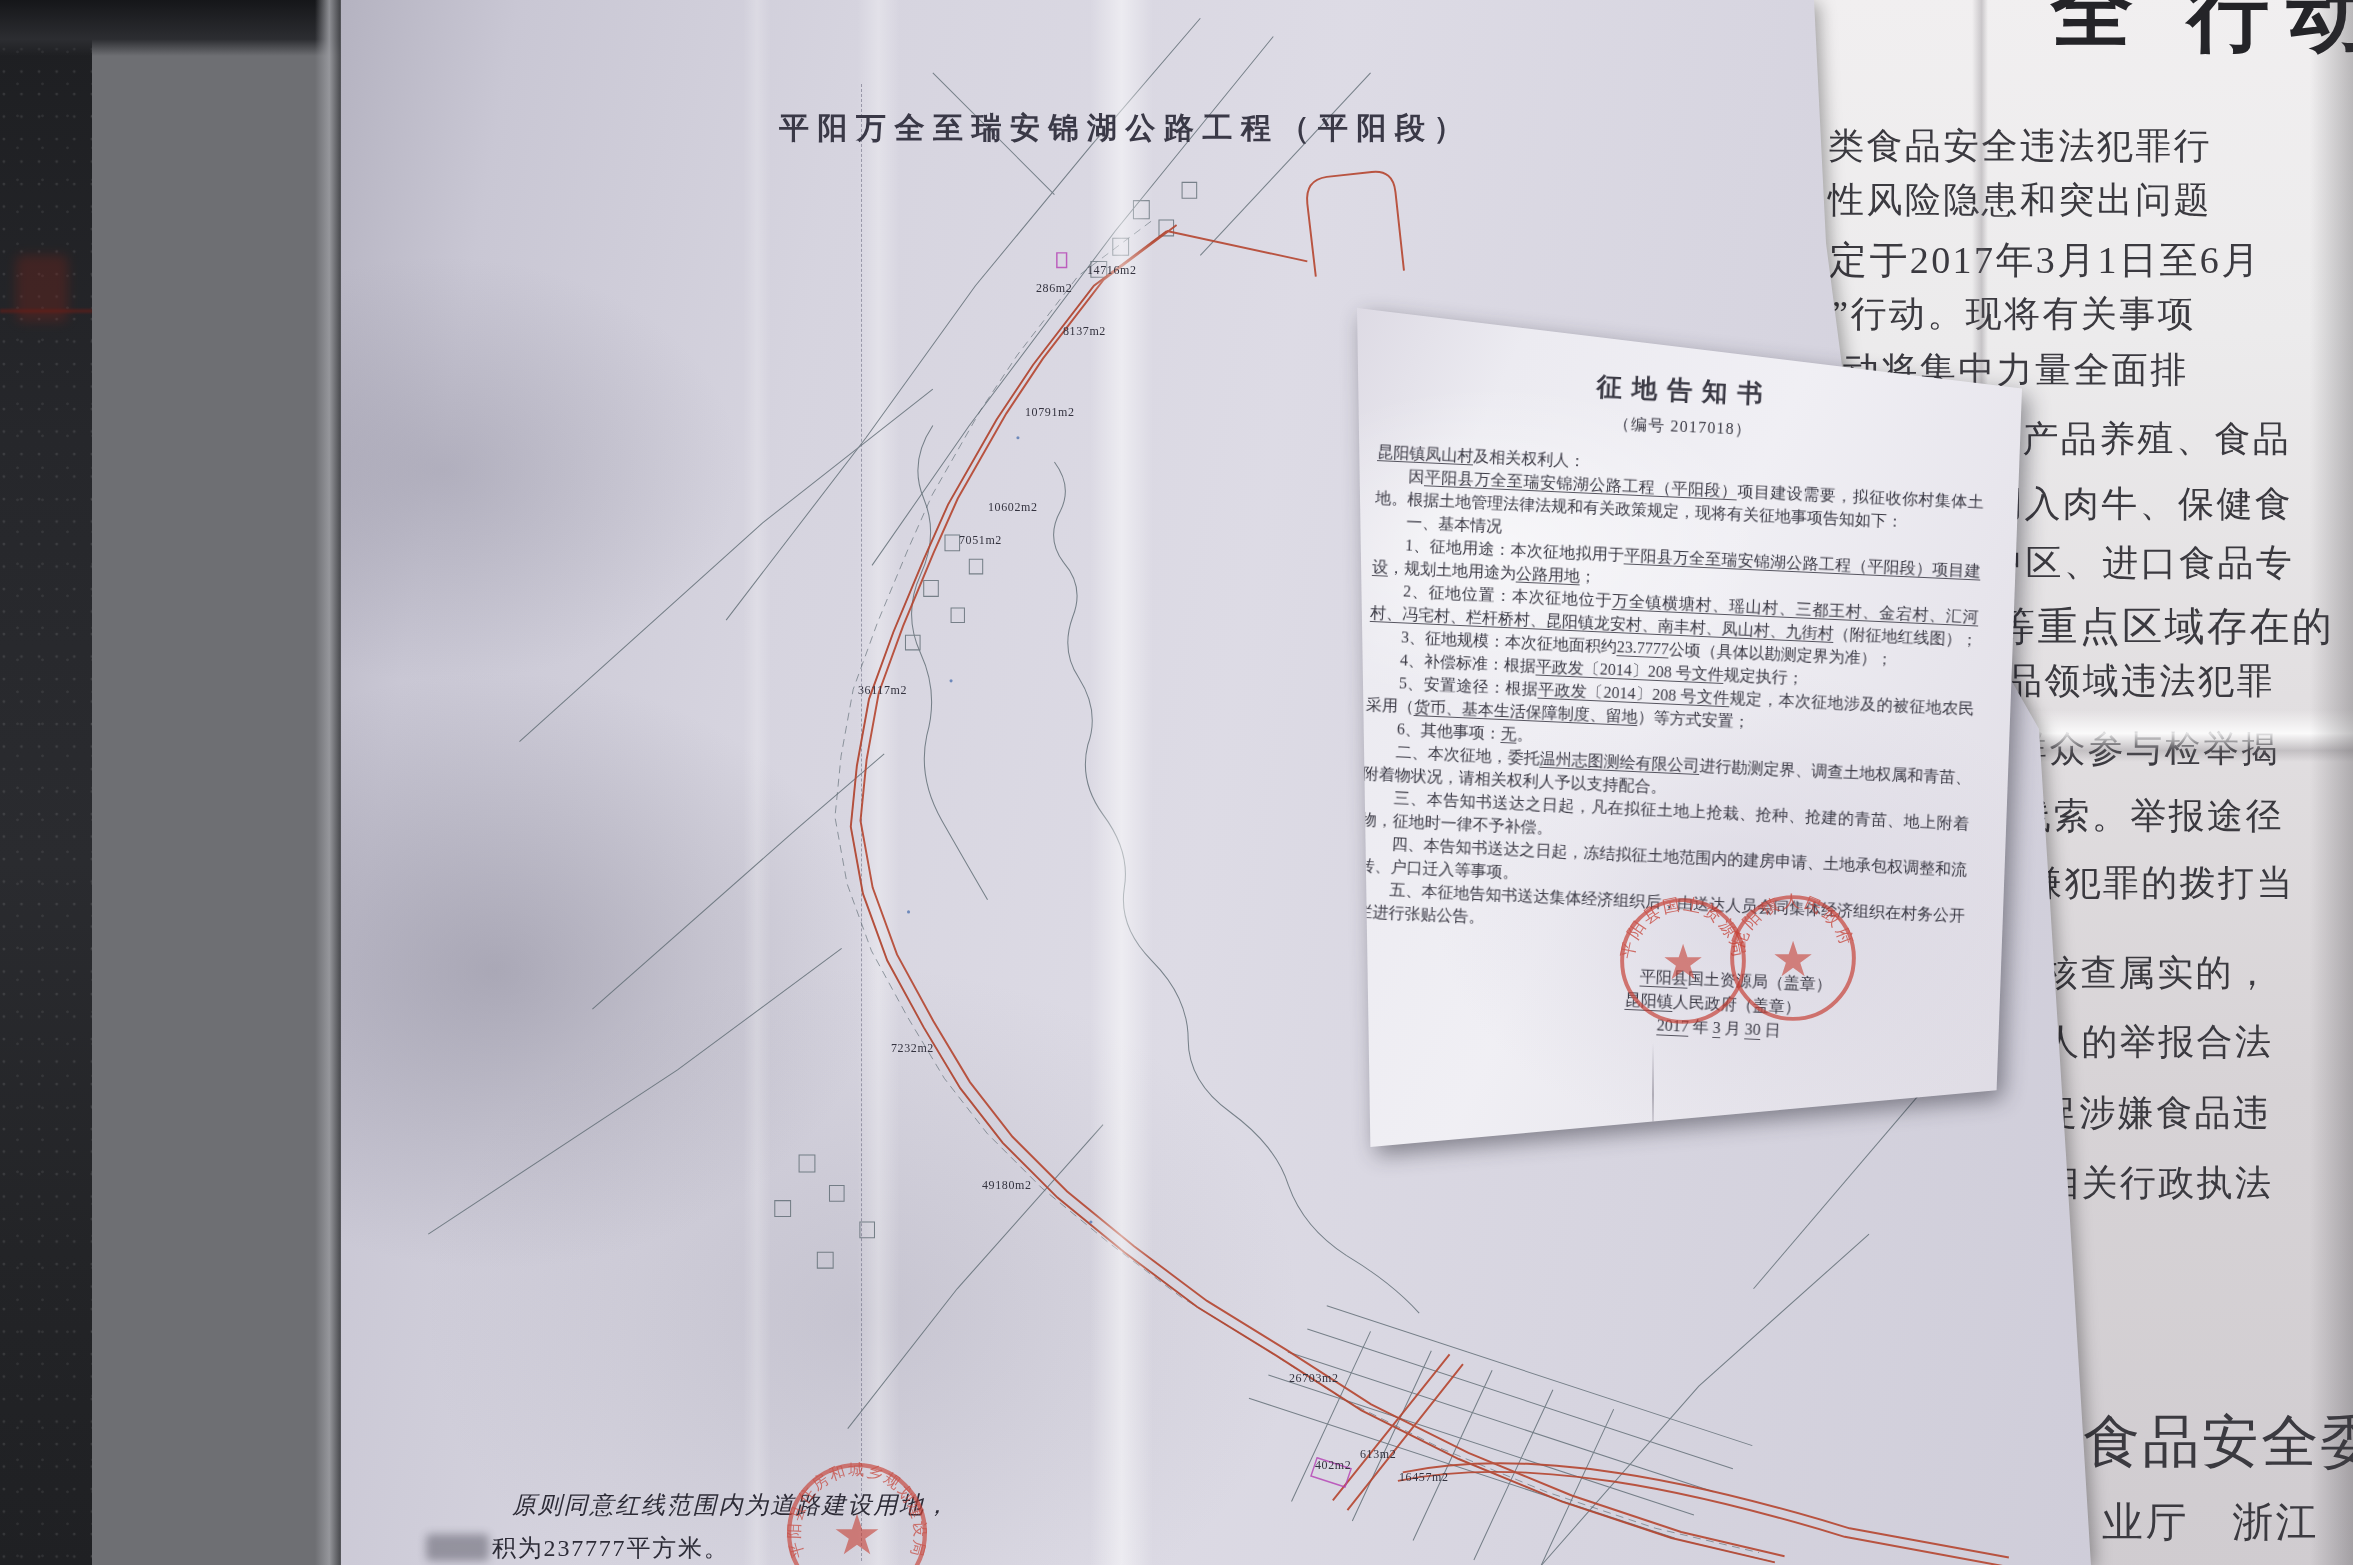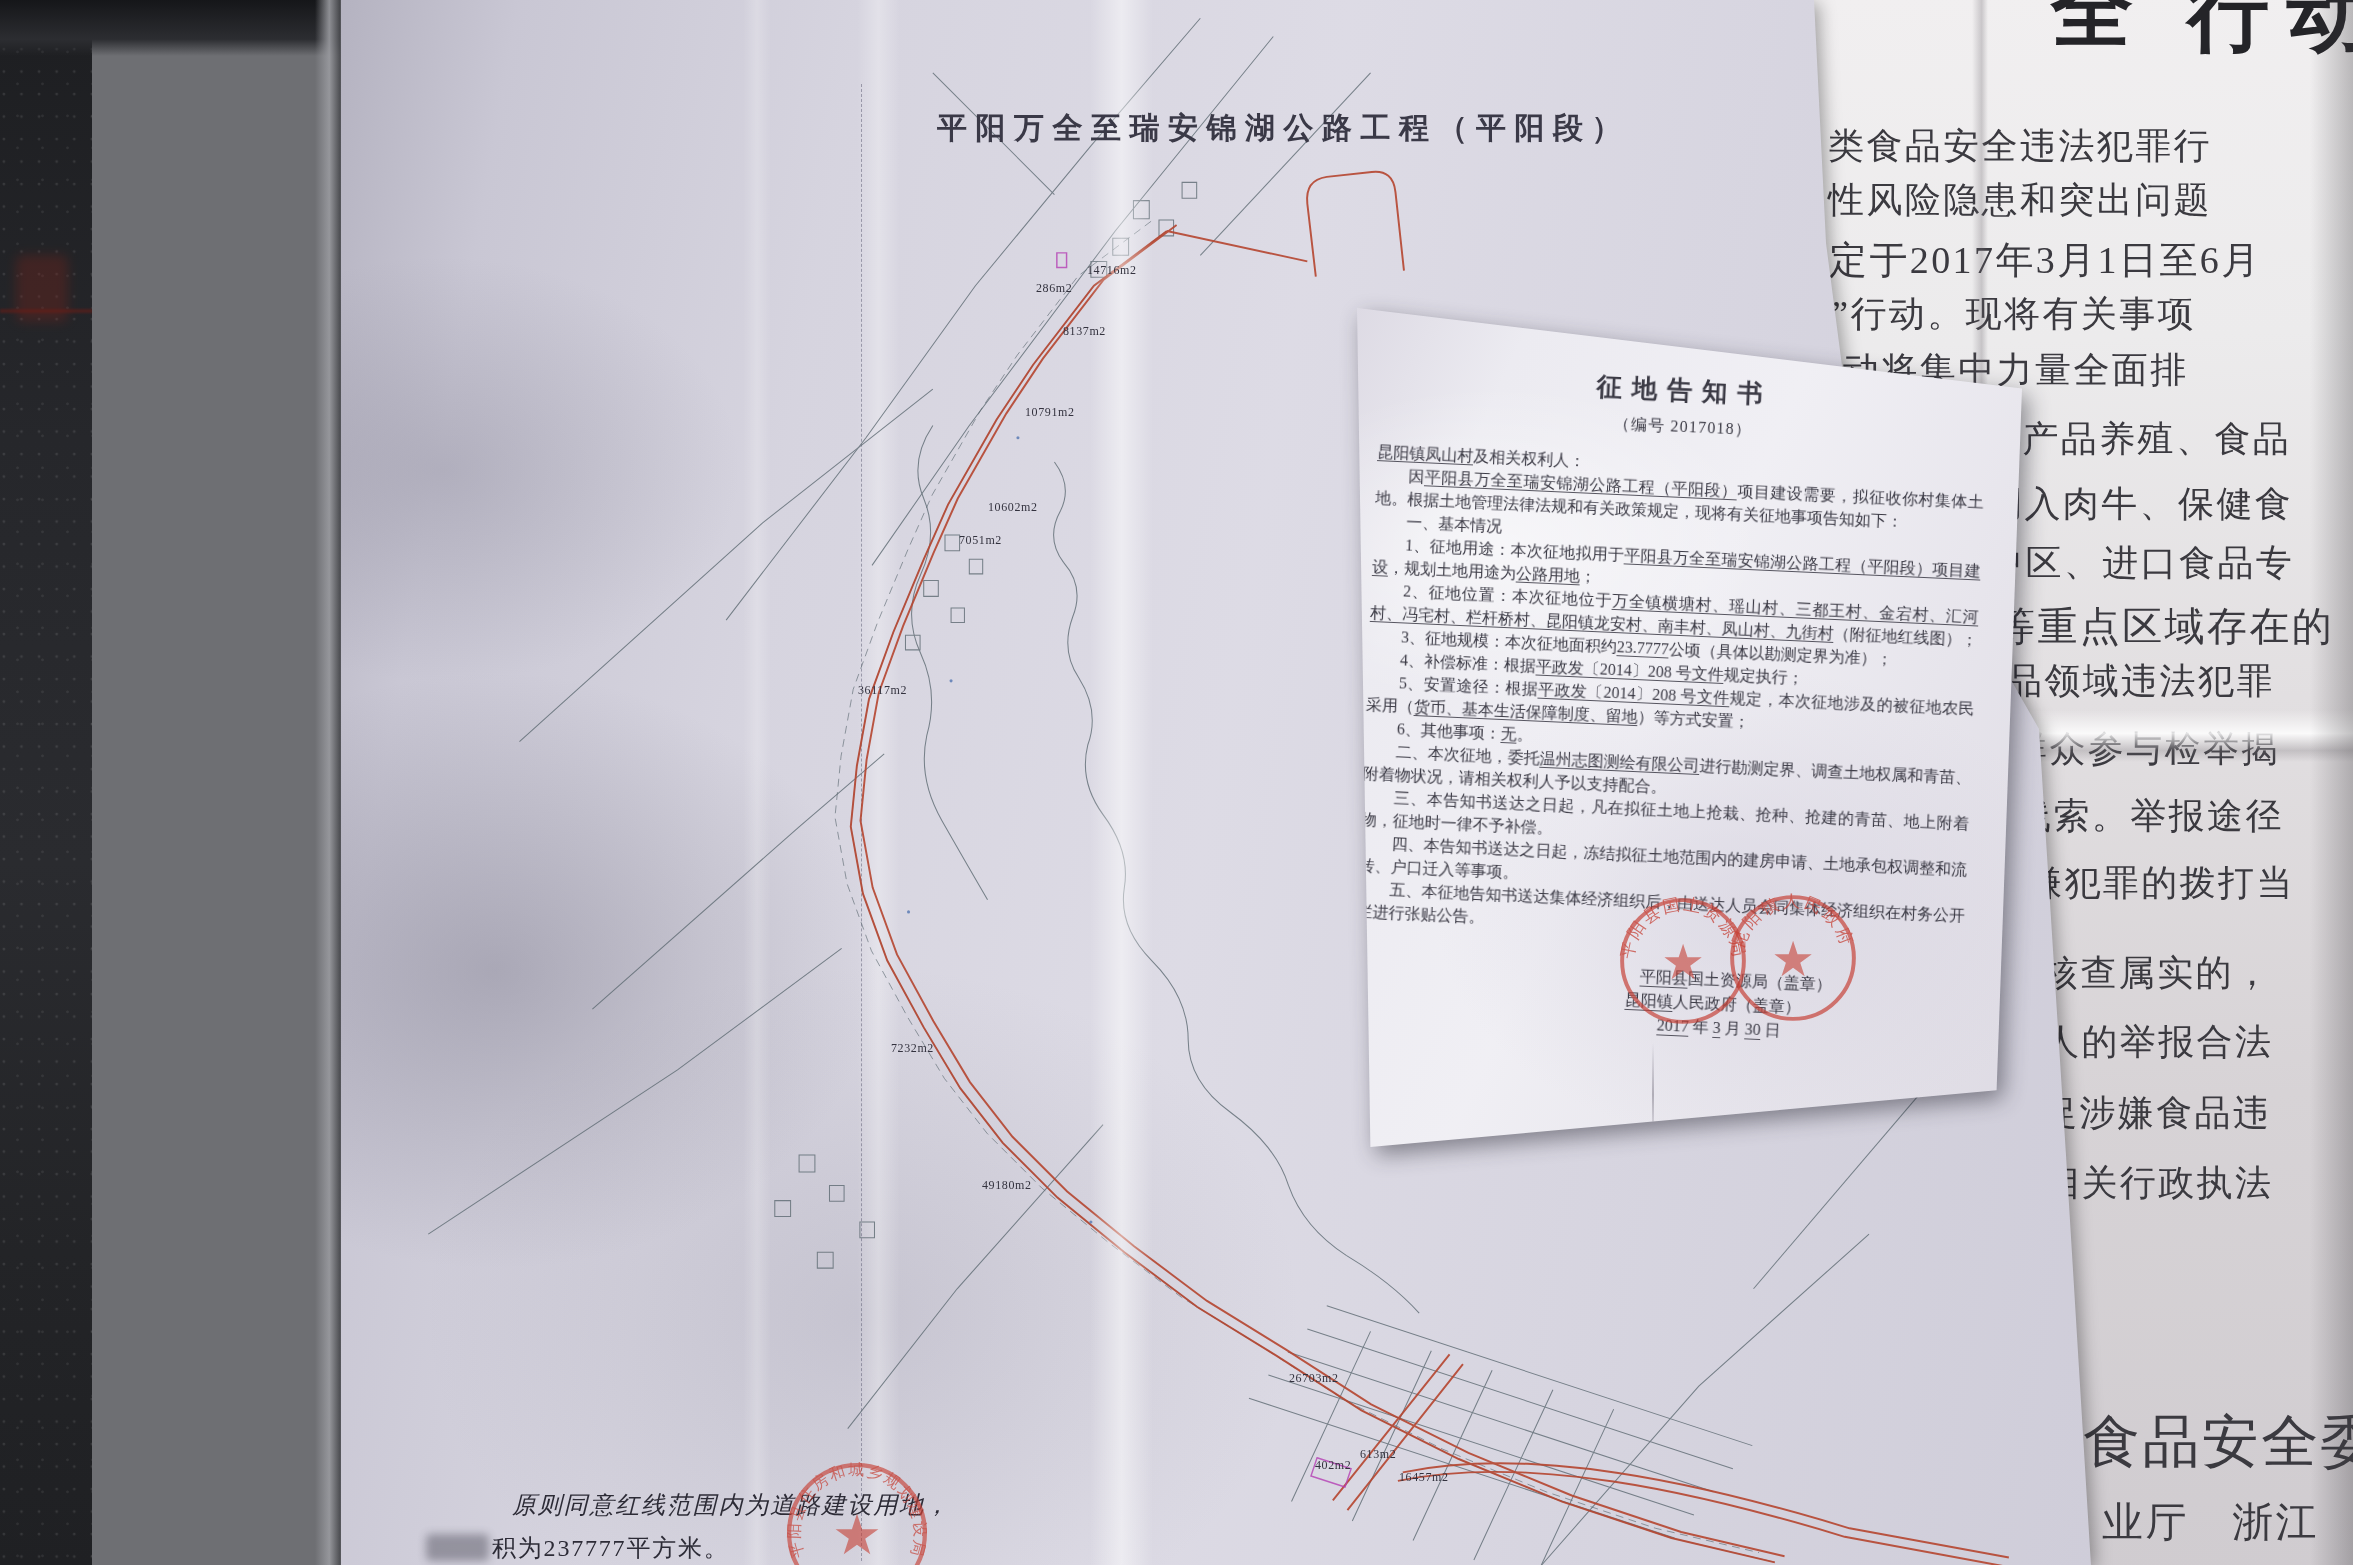--- a/index.html
+++ b/index.html
@@ -155,21 +155,21 @@
       <circle cx="1120" cy="720" r="2.5"></circle>
           <circle cx="1010" cy="1120" r="2.5"></circle>
       <circle cx="940" cy="1500" r="2.5"></circle>
           <circle cx="1240" cy="2010" r="2.5"></circle>
     </g>
   </svg>
   <div class="abs" id="map-glare1"></div>
  </div>
 </div>
 
-<div class="abs" style="left:0;top:0;width:1896px;height:1566px;text-align:right;">
+<div class="abs" style="left:0;top:0;width:1896px;height:1566px;">
   <div class="abs" id="map-title">平阳万全至瑞安锦湖公路工程（平阳段）</div>
   <div id="map-labels">
       <div class="map-label abs" style="left: 1087px; top: 263px;">14716m2</div>
       <div class="map-label abs" style="left: 1036px; top: 281px;">286m2</div>
       <div class="map-label abs" style="left: 1063px; top: 324px;">8137m2</div>
       <div class="map-label abs" style="left: 1025px; top: 405px;">10791m2</div>
       <div class="map-label abs" style="left: 988px; top: 494px; margin-top: 6px;">10602m2</div>
       <div class="map-label abs" style="left: 959px; top: 533px;">7051m2</div>
       <div class="map-label abs" style="left: 858px; top: 683px;">36117m2</div>
       <div class="map-label abs" style="left: 891px; top: 1041px;">7232m2</div>

